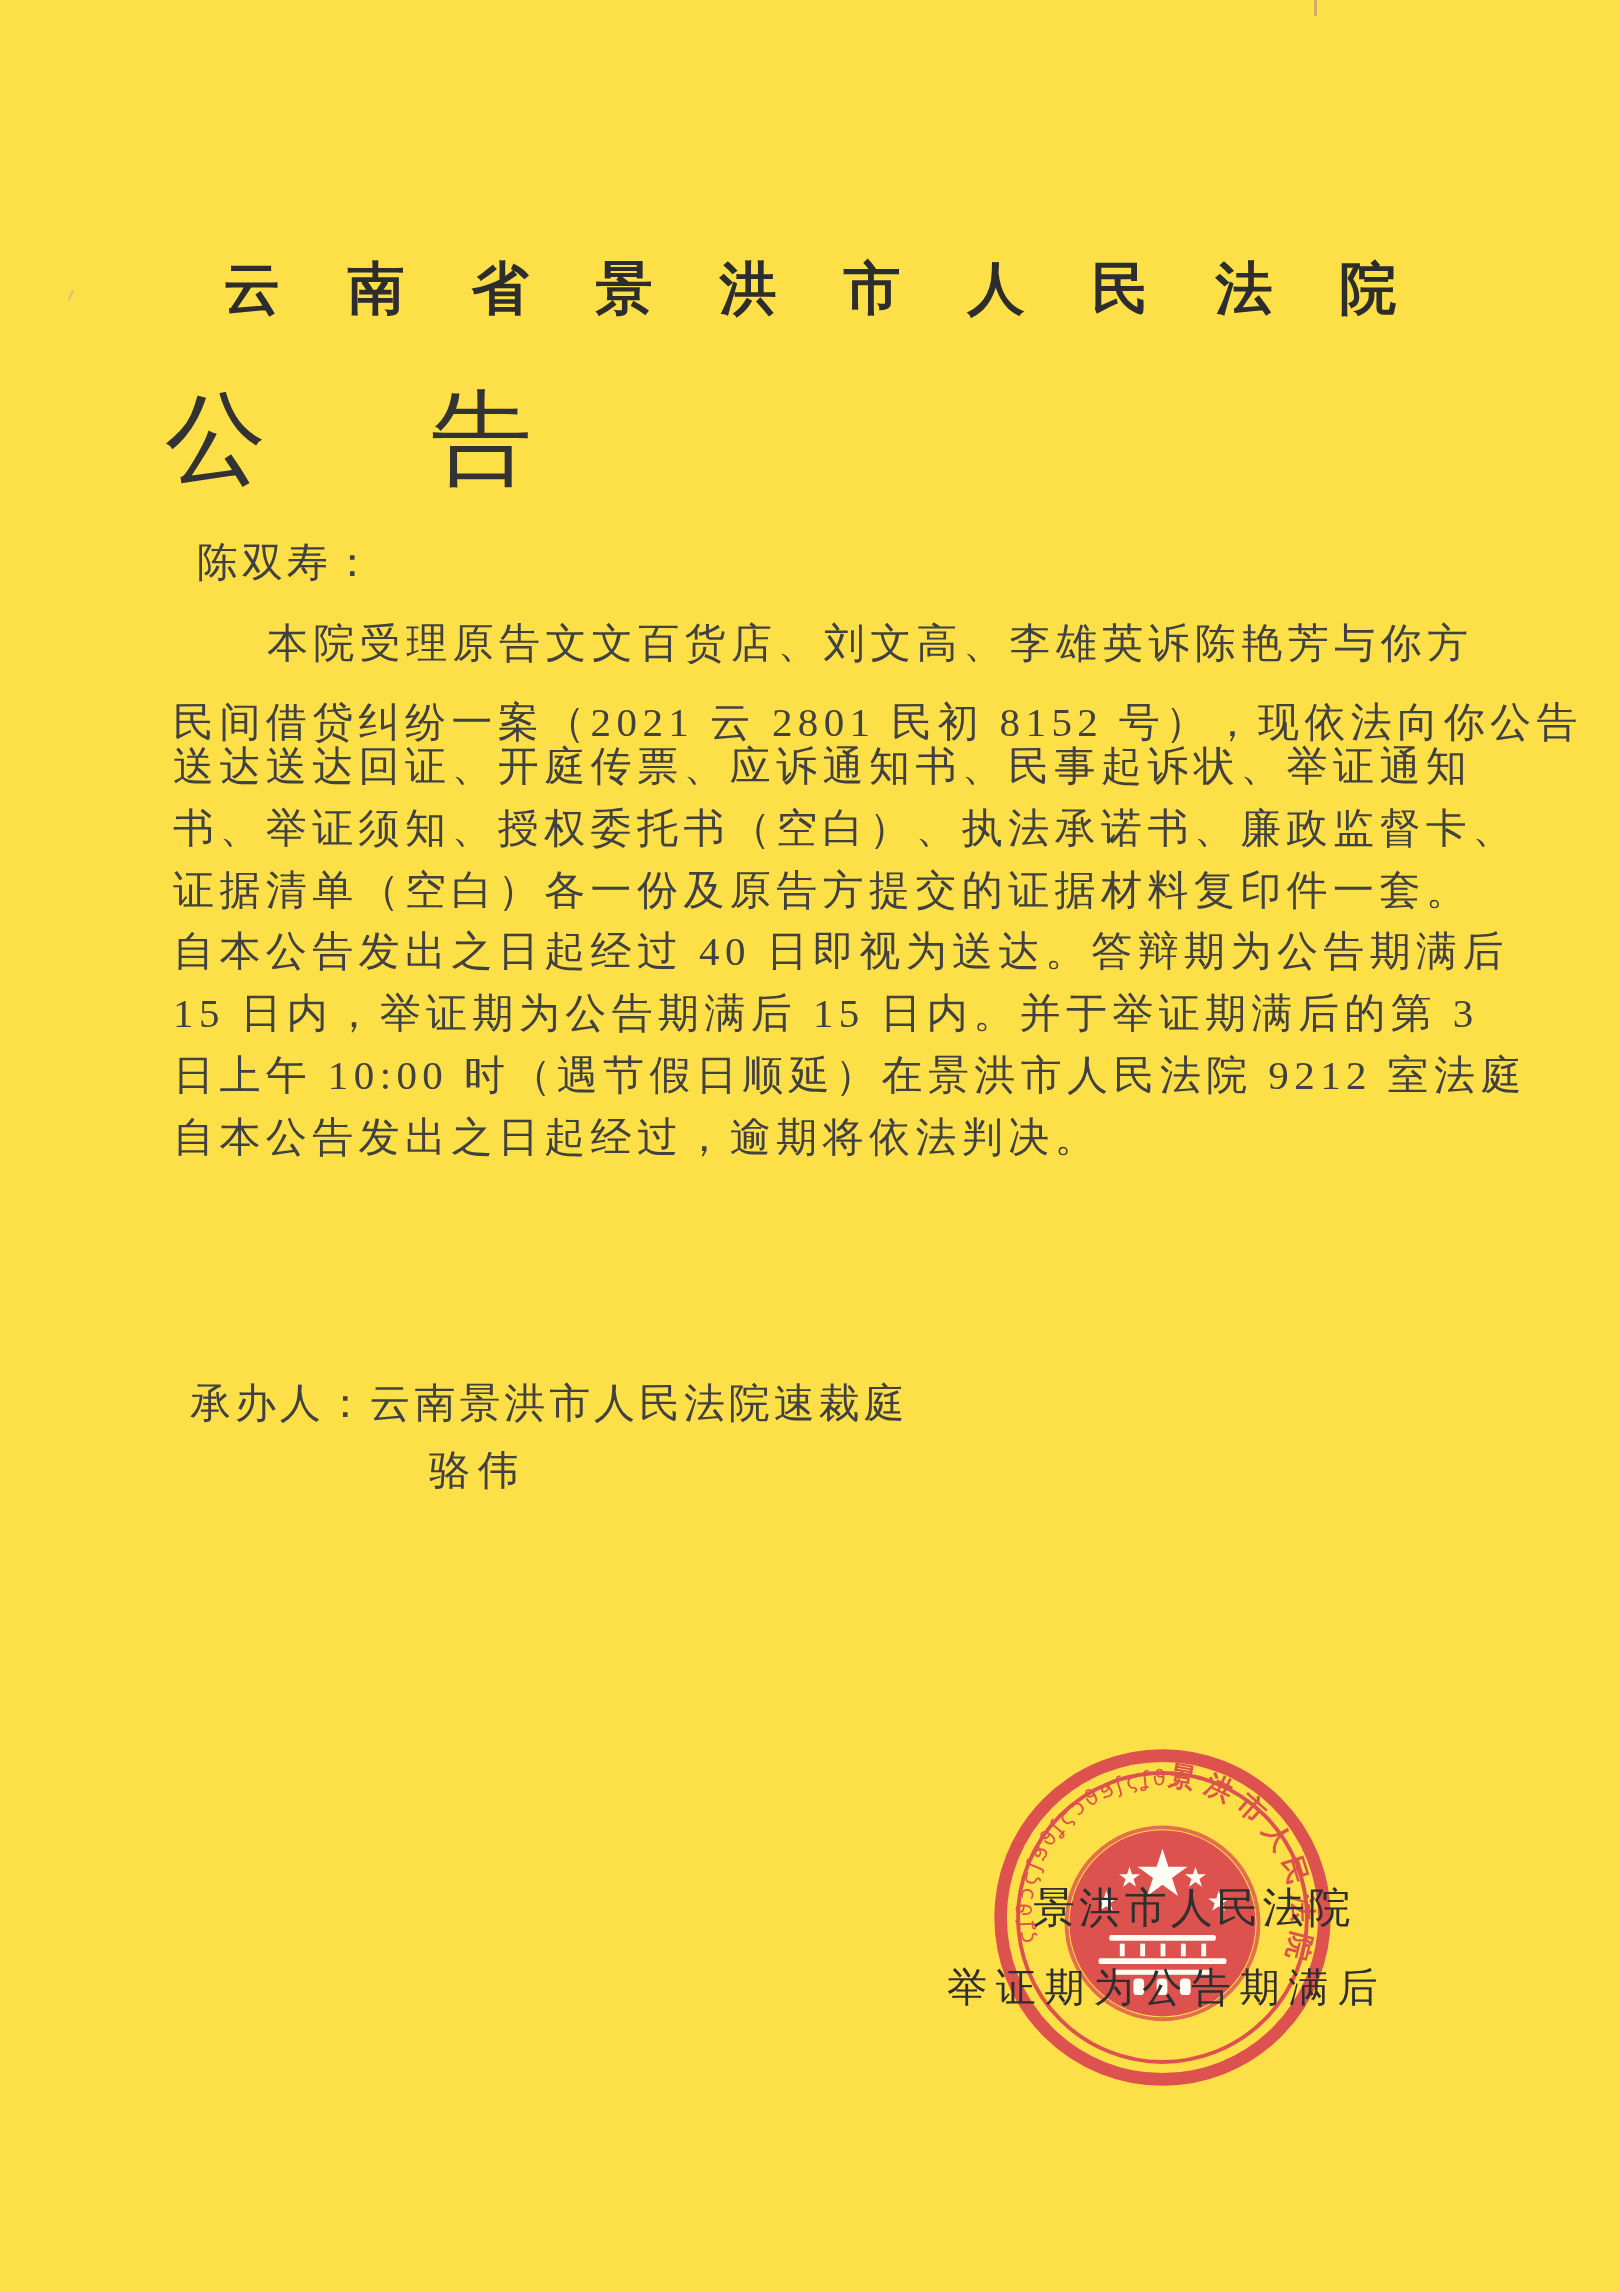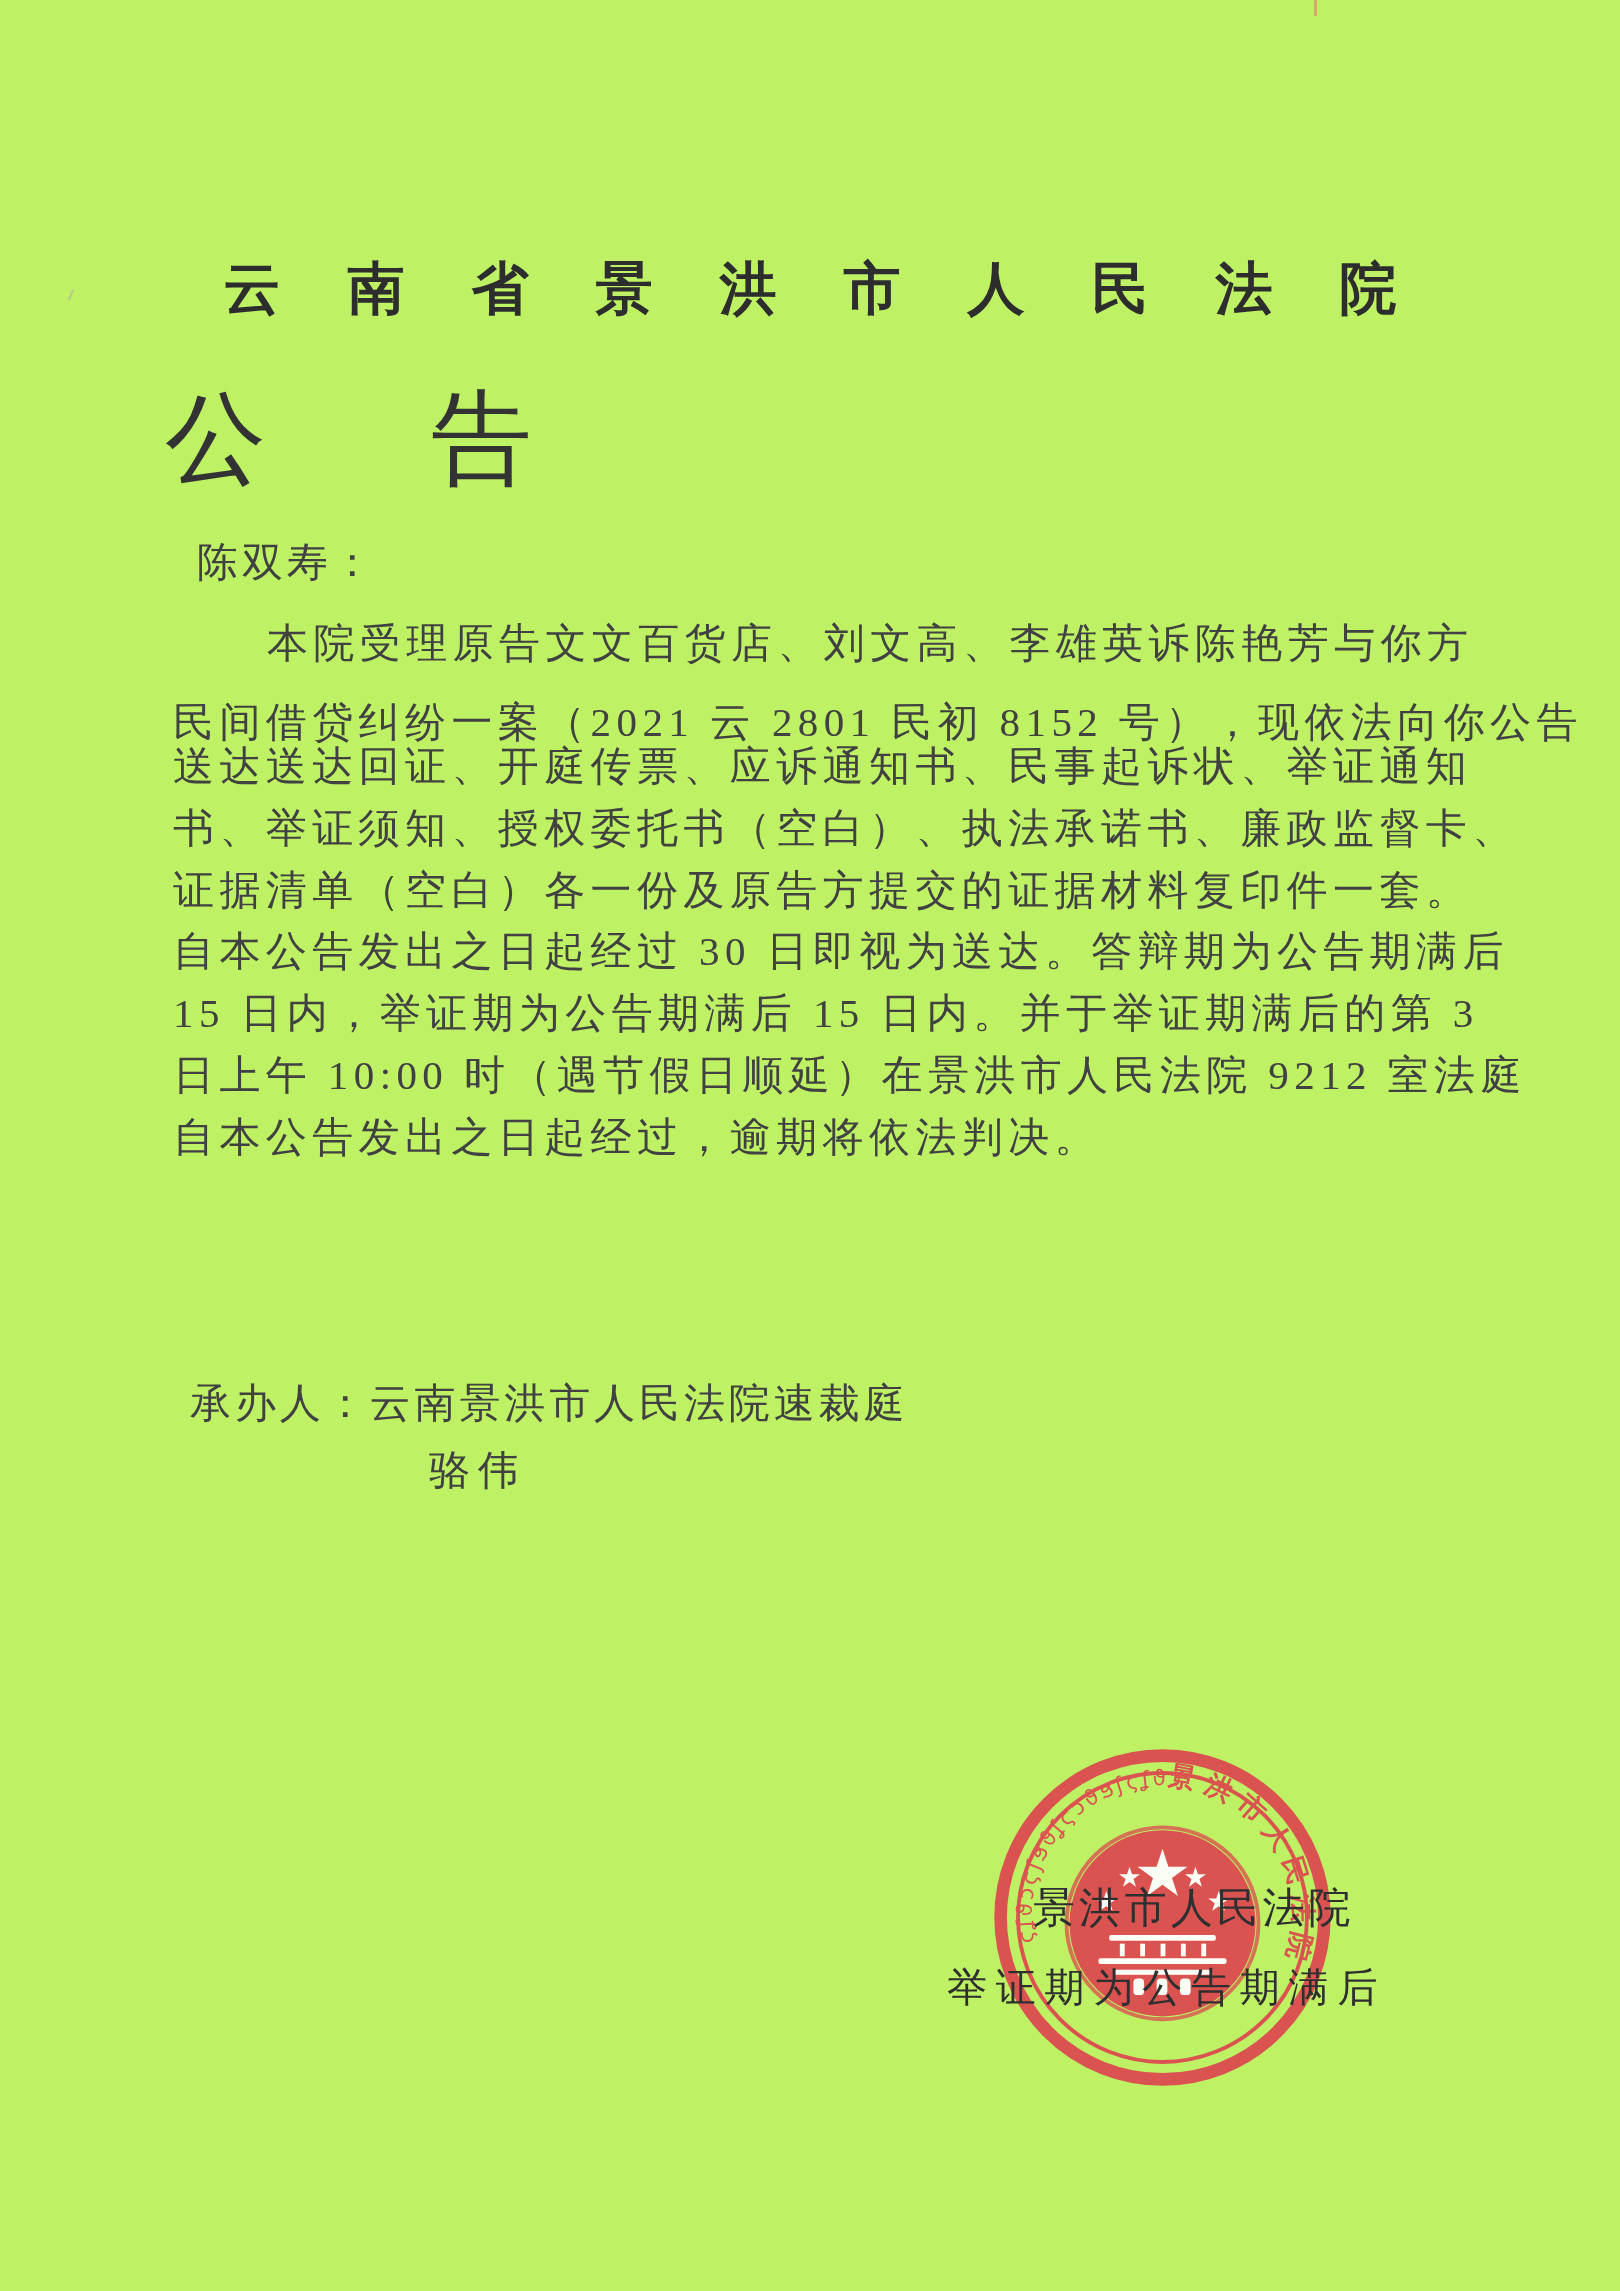--- a/index.html
+++ b/index.html
@@ -1,19 +1,19 @@
 <!DOCTYPE html>
 <html lang="zh"><head>
 <meta charset="utf-8">
 <style>
   html,body{margin:0;padding:0;background:#e8e8e8;}
   .page{
     position:relative;
     width:1620px;height:2292px;
-    background:#bef264;
+    background:#fde047;
     font-family:"Liberation Serif","DejaVu Serif",serif;
     color:#3c3c3c;
     overflow:hidden;
     margin:0 auto;
   }
   .artifact-top{
     position:absolute;left:1314px;top:0;width:2.9px;height:15.7px;
     background:#c9a56d;opacity:.85;
   }
   .stray-mark{
@@ -77,21 +77,21 @@
 
   <h2 class="doc-title">公告</h2>
 
   <div class="salutation">陈双寿：</div>
 
   <div class="body-line indent bl-0">本院受理原告文文百货店、刘文高、李雄英诉陈艳芳与你方</div>
   <div class="body-line bl-1">民间借贷纠纷一案（2021 云 2801 民初 8152 号），现依法向你公告</div>
   <div class="body-line bl-2">送达送达回证、开庭传票、应诉通知书、民事起诉状、举证通知</div>
   <div class="body-line bl-4">证据清单（空白）各一份及原告方提交的证据材料复印件一套。</div>
   <div class="body-line bl-3">书、举证须知、授权委托书（空白）、执法承诺书、廉政监督卡、</div>
-  <div class="body-line bl-5">自本公告发出之日起经过 30 日即视为送达。答辩期为公告期满后</div>
+  <div class="body-line bl-5">自本公告发出之日起经过 40 日即视为送达。答辩期为公告期满后</div>
   <div class="body-line bl-6">15 日内，举证期为公告期满后 15 日内。并于举证期满后的第 3</div>
   <div class="body-line bl-7">日上午 10:00 时（遇节假日顺延）在景洪市人民法院 9212 室法庭</div>
   <div class="body-line bl-8">自本公告发出之日起经过，逾期将依法判决。</div>
 
   <div class="handler-line">承办人：云南景洪市人民法院速裁庭</div>
   <div class="handler-name">骆伟</div>
 
   <div class="seal-wrap">
     <svg viewBox="0 0 360 360" width="349" height="349">
 

